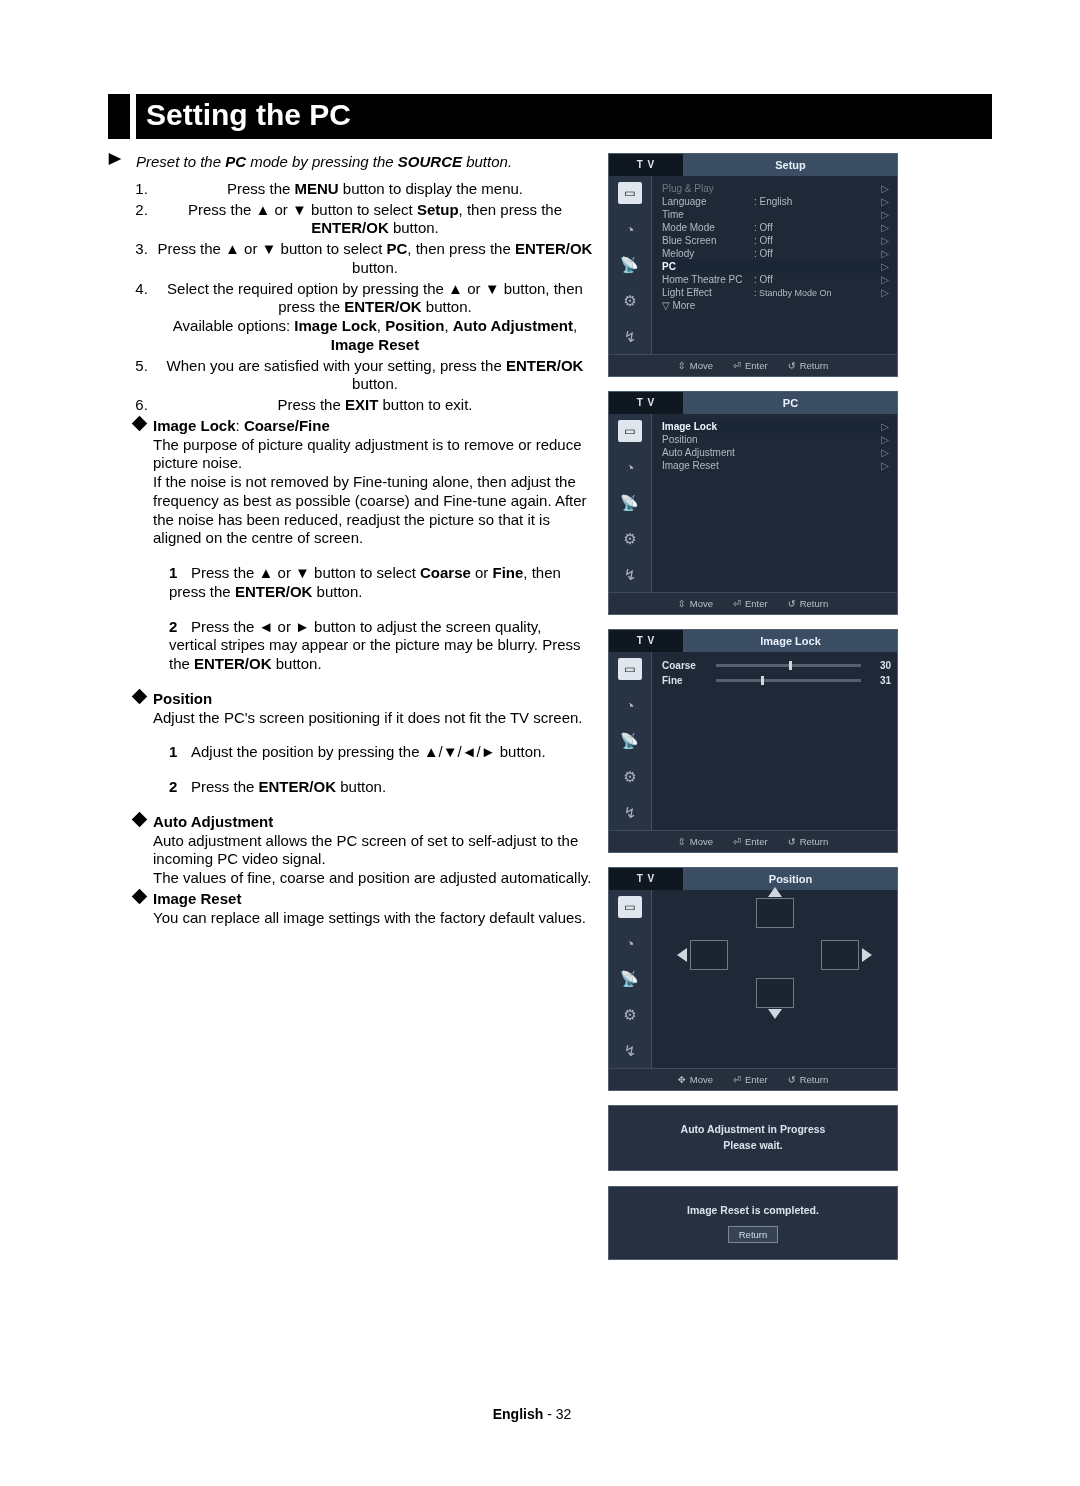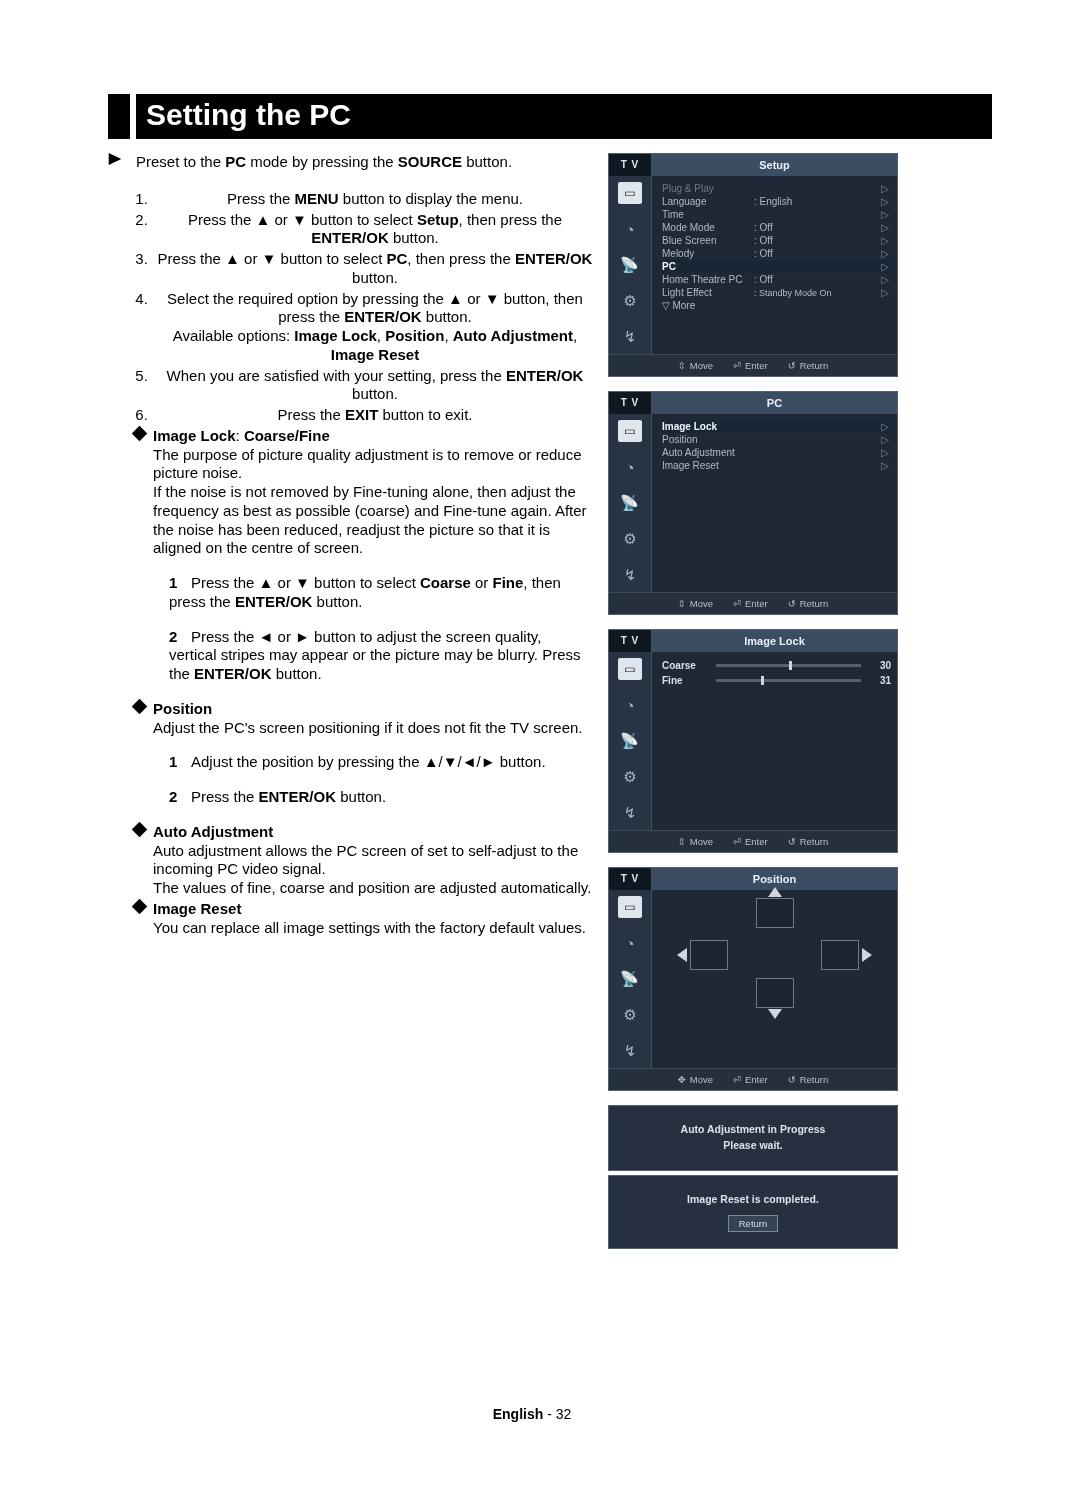--- a/index.html
+++ b/index.html
@@ -57,23 +57,24 @@
   
   .left-col ol.numsteps {
     padding-left: 28px;
     margin: 2px 0 0 0;
   }
   .left-col ol.numsteps > li {
     margin: 0 0 2px 16px;
     text-align: center;
   }
   .preset-line {
-    margin: 0 0 18px 0;
+    margin: 0 0 8px 0;
     position: relative;
     padding-left: 28px;
+    font-style: italic;
   }
   .preset-icon {
     position: absolute;
     left: 0;
     top: 0;
     display: inline-block;
     border-style: solid;
     border-width: 6px 0 6px 14px;
     border-color: transparent transparent transparent #000;
     transform: scaleX(0.9);
@@ -116,21 +117,21 @@
   }
   .osd-head {
     display: flex;
     align-items: stretch;
   }
   .osd-tv {
     width: 42px;
     background: #0f1721;
     color: #dfe6ee;
     text-align: center;
-    padding: 5px 0;
+    padding: 5px 16px;
     font-weight: bold;
     border-right: 1px solid #454f5c;
     letter-spacing: 1px;
     font-size: 10px;
   }
   .osd-title {
     flex: 1;
     text-align: center;
     background: #3a4d63;
     color: #e8f0fa;
@@ -250,21 +251,21 @@
 
   
   .msg {
     background:#273040;
     border:1px solid #51606f;
     text-align:center;
     color:#dbe2eb;
     font-size:10.5px;
     font-weight:bold;
     padding:16px 8px;
-    margin-bottom:4px;
+    margin-bottom:15px;
     line-height:1.5;
   }
   .msg button {
     display:block;
     margin:8px auto 0;
     font-size:9.5px;
     padding:2px 10px;
     background:#364354;
     border:1px solid #7d8894;
     color:#d6dde6;

